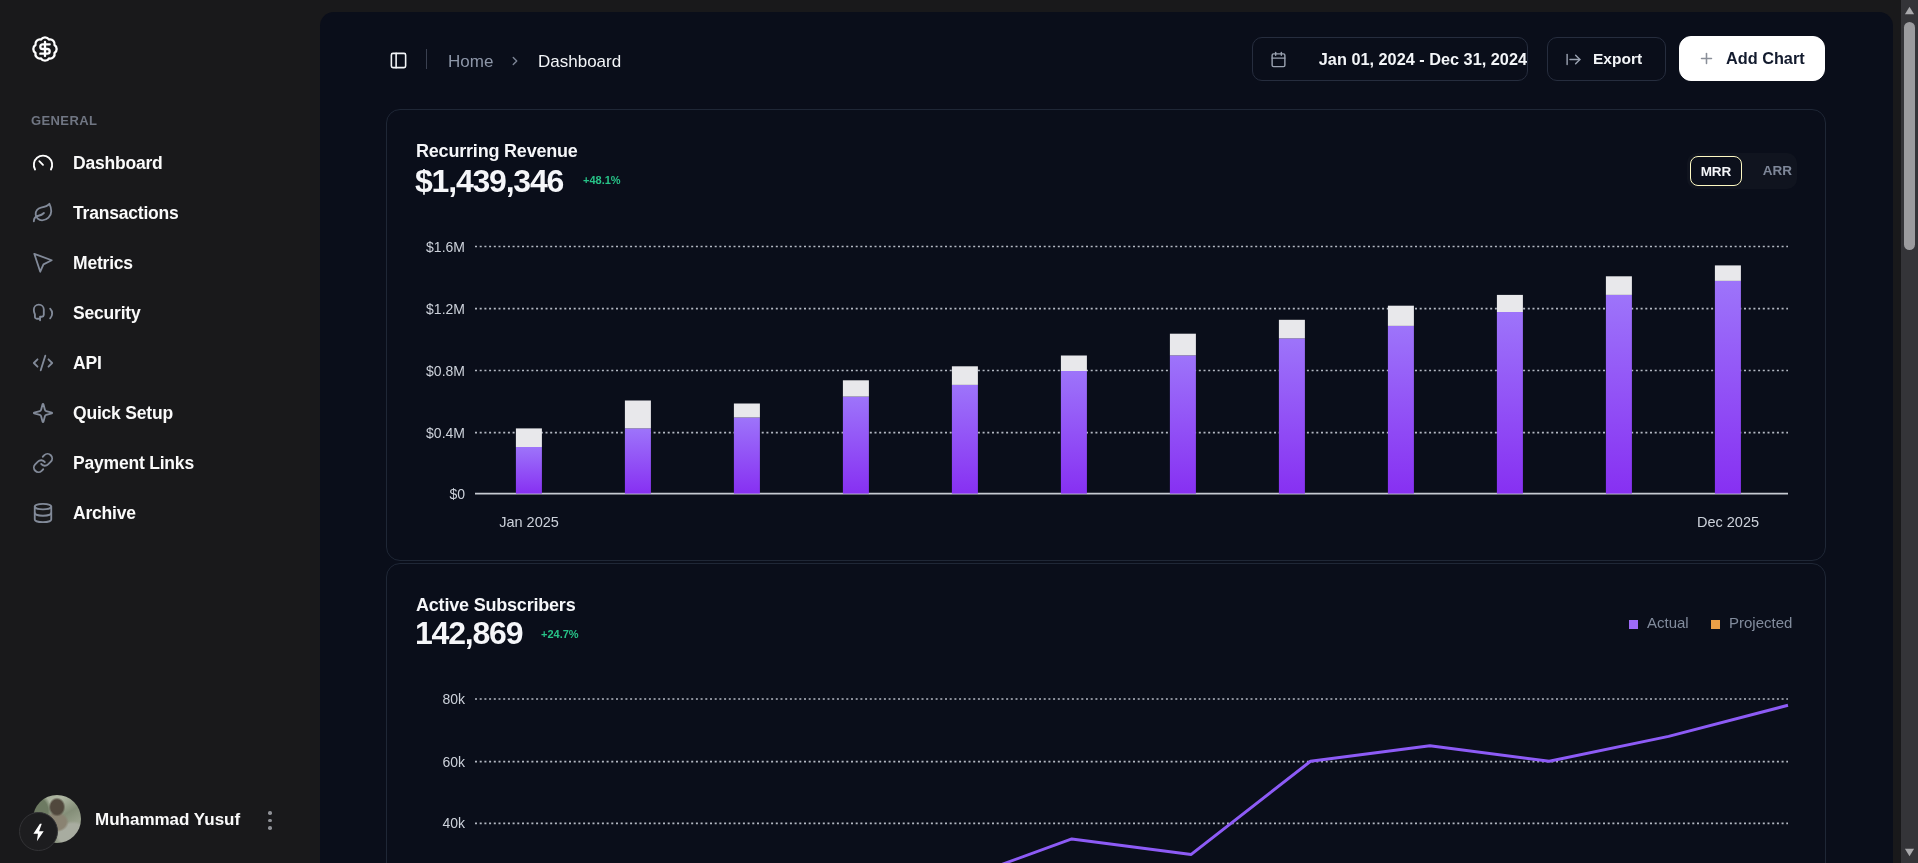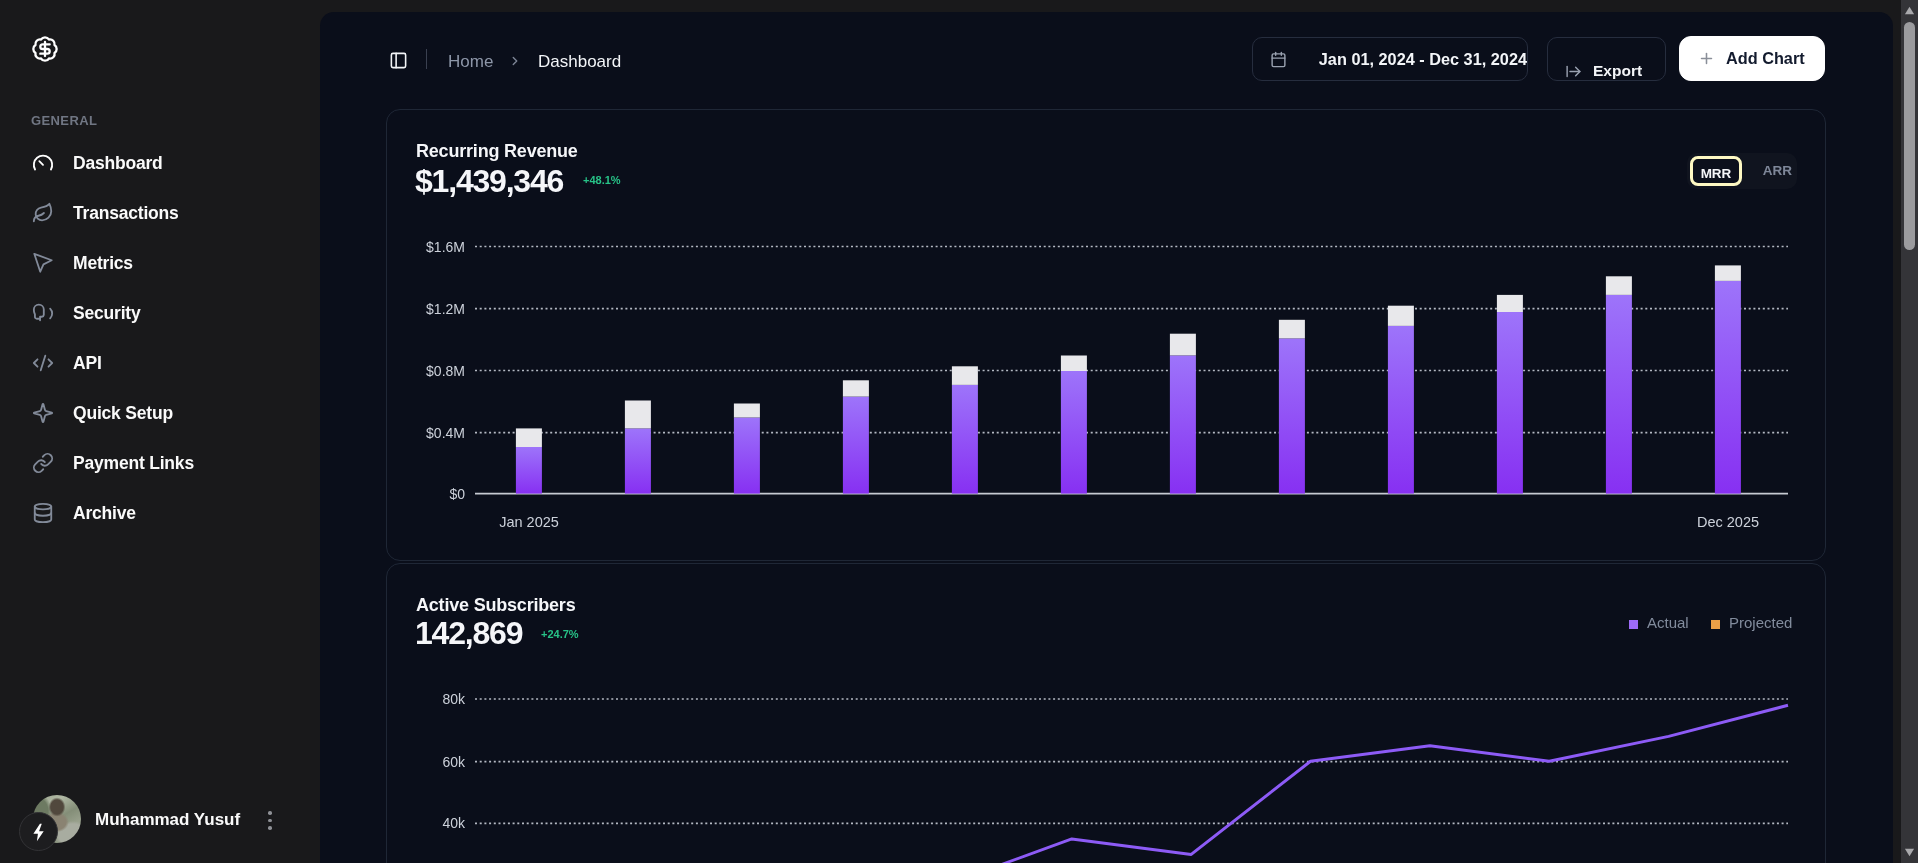--- a/index.html
+++ b/index.html
@@ -137,21 +137,21 @@
 
   <div class="hbtn" style="left:932px;top:25px;width:276px;justify-content:space-between;">
     <svg style="margin-left:17px" width="17" height="17" viewBox="0 0 24 24" fill="none" stroke="#9aa2b1" stroke-width="2" stroke-linecap="round" stroke-linejoin="round">
       <path d="M8 2v4"></path>
         <path d="M16 2v4"></path>
         <rect width="18" height="18" x="3" y="4" rx="2"></rect>
         <path d="M3 10h18"></path>
     </svg>
     <span style="margin-left:12px;font-size:16.3px">Jan 01, 2024 - Dec 31, 2024</span>
   </div>
-  <div class="hbtn" style="left:1227px;top:25px;width:119px;align-items:flex-end;">
+  <div class="hbtn" style="left:1227px;top:25px;width:119px;">
     <svg style="margin-left:17px" width="17" height="17" viewBox="0 0 24 24" fill="none" stroke="#9aa2b1" stroke-width="2" stroke-linecap="round" stroke-linejoin="round">
       <path d="M3 5v14"></path>
         <path d="M21 12H7"></path>
         <path d="m15 18 6-6-6-6"></path>
     </svg>
     <span style="margin-left:11px">Export</span>
   </div>
   <div class="hbtn" style="left:1359px;top:24px;width:146px;height:45px;background:#fff;border-color:#fff;color:#131b2e;border-radius:12px;">
     <svg style="margin-left:18px" width="17" height="17" viewBox="0 0 24 24" fill="none" stroke="#8a8f99" stroke-width="2.2" stroke-linecap="round">
         <path d="M5 12h14"></path>
@@ -159,21 +159,21 @@
       </svg>
     <span style="margin-left:11px;font-size:16.3px">Add Chart</span>
   </div>
 
   <div class="card" id="card1">
     <div class="ctitle" style="top:31px;">Recurring Revenue</div>
     <div class="cvalue" style="top:53px;">$1,439,346</div>
     <div class="cdelta" style="left:196px;top:64px;">+48.1%</div>
 
     <div class="abs" style="left:1300px;top:43px;width:110px;height:36px;background:#10141f;border-radius:10px;"></div>
-    <div class="abs" style="left:1303px;top:46px;width:52px;height:30px;background:#0c101c;border:3px solid #fef9c3;border-radius:8px;text-align:center;line-height:29px;font-size:13.5px;font-weight:700;color:#f5f6f9;">MRR</div>
+    <div class="abs" style="left:1303px;top:46px;width:52px;height:30px;background:#0c101c;border:1px solid #fef9c3;border-radius:8px;text-align:center;line-height:29px;font-size:13.5px;font-weight:700;color:#f5f6f9;">MRR</div>
     <div class="abs" style="left:1355px;top:46px;width:50px;height:30px;text-align:right;line-height:30px;font-size:13.5px;font-weight:700;color:#7e8799;">ARR</div>
     <svg id="chart1" class="abs" style="left:0;top:0" width="1440" height="452" viewBox="0 0 1440 452">
         <defs>
           <linearGradient id="pg" x1="0" y1="0" x2="0" y2="1">
             <stop offset="0" stop-color="#9d74fa"></stop>
             <stop offset="1" stop-color="#8730f2"></stop>
           </linearGradient>
         </defs>
         <line x1="88" y1="136.5" x2="1401" y2="136.5" stroke="#c3c8d2" stroke-width="1.7" stroke-dasharray="2 2.7" opacity="0.92"></line>
         <text x="78" y="141.5" font-size="14" fill="#ccd1da" text-anchor="end">$1.6M</text>

